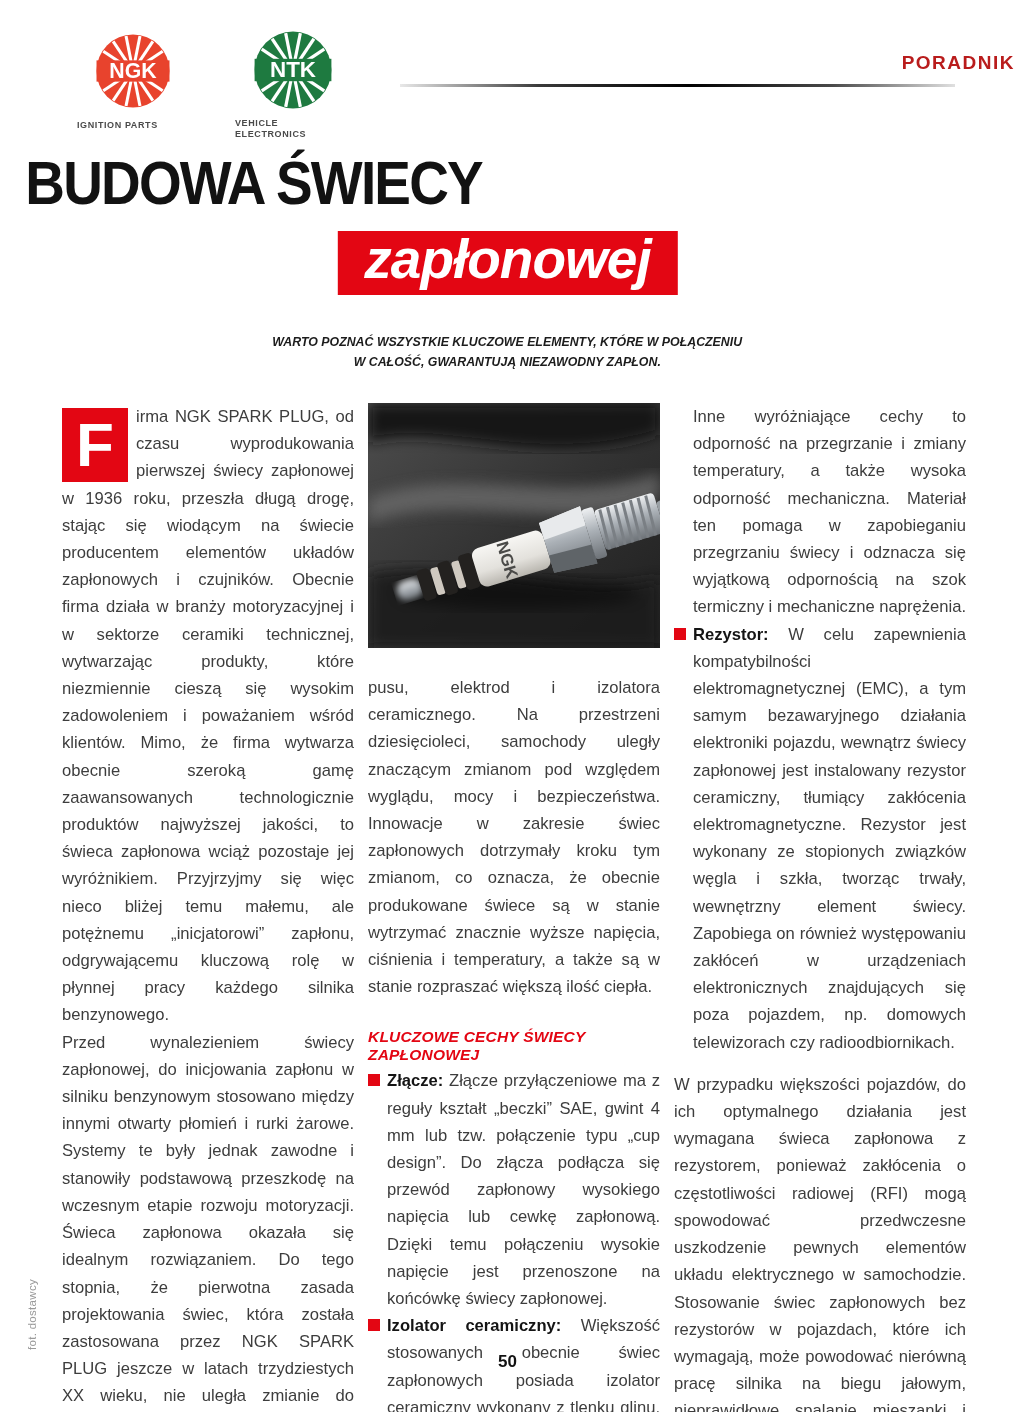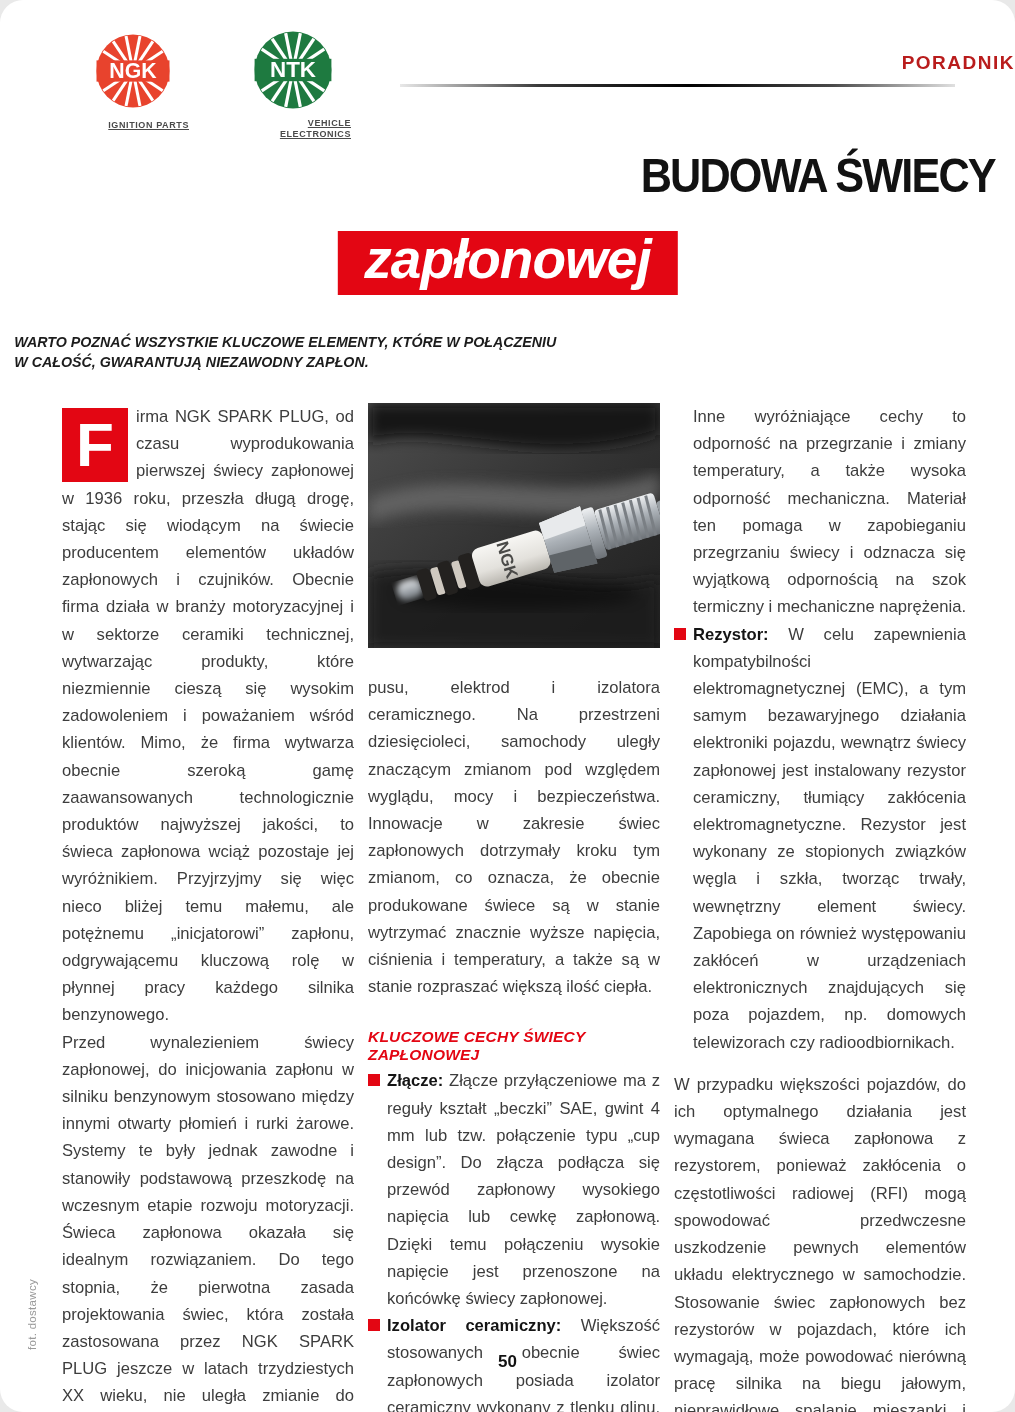--- a/index.html
+++ b/index.html
@@ -1,59 +1,59 @@
 <!DOCTYPE html>
 <html lang="pl"><head>
 <meta charset="utf-8">
 <style>
   * { margin:0; padding:0; box-sizing:border-box; }
   html,body { background:#e9e9e9; }
   body { font-family:"Liberation Sans", sans-serif; }
   .page {
     position:relative; width:1015px; height:1412px; margin:0 auto;
-    background:#ffffff; overflow:hidden;border-radius:23px;
+    background:#ffffff; overflow:hidden;
   }
 
   
   .logo { position:absolute; }
   .logo-ngk { left:95px; top:33px; }
   .logo-ntk { left:253px; top:30px; }
   .logo-caption {
-    position:absolute; text-align:right; font-size:9px; font-weight:bold;
-    color:#4a4a4a; letter-spacing:.6px; line-height:11px;text-decoration:underline;
+    position:absolute; text-align:left; font-size:9px; font-weight:bold;
+    color:#4a4a4a; letter-spacing:.6px; line-height:11px;
   }
   .cap-ngk { left:77px; top:120px; width:112px; }
   .cap-ntk { left:235px; top:118px; width:116px; }
   .kicker {
     position:absolute; left:0; right:0; top:52px; text-align:right;
     font-size:19px; font-weight:bold; letter-spacing:1.5px; color:#b91c1c;
   }
   .kicker-line {
     position:absolute; left:400px; width:555px; top:84px; height:3px;
     background:linear-gradient(to right,#e8e8e8, #3a3a3a 25%, #000 52%, #4a4a4a 78%, #e0e0e0);
   }
 
   
   .title1 {
-    position:absolute; left:0; right:0; top:148px; text-align:right;
-    font-size:48px; font-weight:bold; color:#121212; letter-spacing:-2px;
+    position:absolute; left:0; right:0; top:148px; text-align:left;
+    font-size:61px; font-weight:bold; color:#121212; letter-spacing:-2px;
     white-space:nowrap;
   }
   .title1 .squeeze { display:inline-block; transform:scaleX(.9); transform-origin:center; }
   .title2-box {
     position:absolute; top:231px; left:50%; transform:translateX(-50%);
     background:#e30613; padding:0 27px; height:64px; display:flex; align-items:center;
   }
   .title2-box span {
     font-size:55px; font-weight:bold; font-style:italic; color:#ffffff;
     letter-spacing:-1px; line-height:64px; padding-bottom:8px;
   }
   .subtitle {
-    position:absolute; left:0; right:0; top:332px; text-align:left;
-    font-size:15px; font-weight:bold; font-style:italic; color:#1c1c1c; line-height:20px;
+    position:absolute; left:0; right:0; top:332px; text-align:center;
+    font-size:13px; font-weight:bold; font-style:italic; color:#1c1c1c; line-height:20px;
   }
   .subtitle .squeeze { display:inline-block; transform:scaleX(.95); transform-origin:center; }
 
   
   .columns {
     position:absolute; left:62px; top:403px; width:905px;
     display:flex; gap:14px;
   }
   .col { width:292px; flex:0 0 292px; }
   .col p, .col .bullet, .col .bullet-cont {

